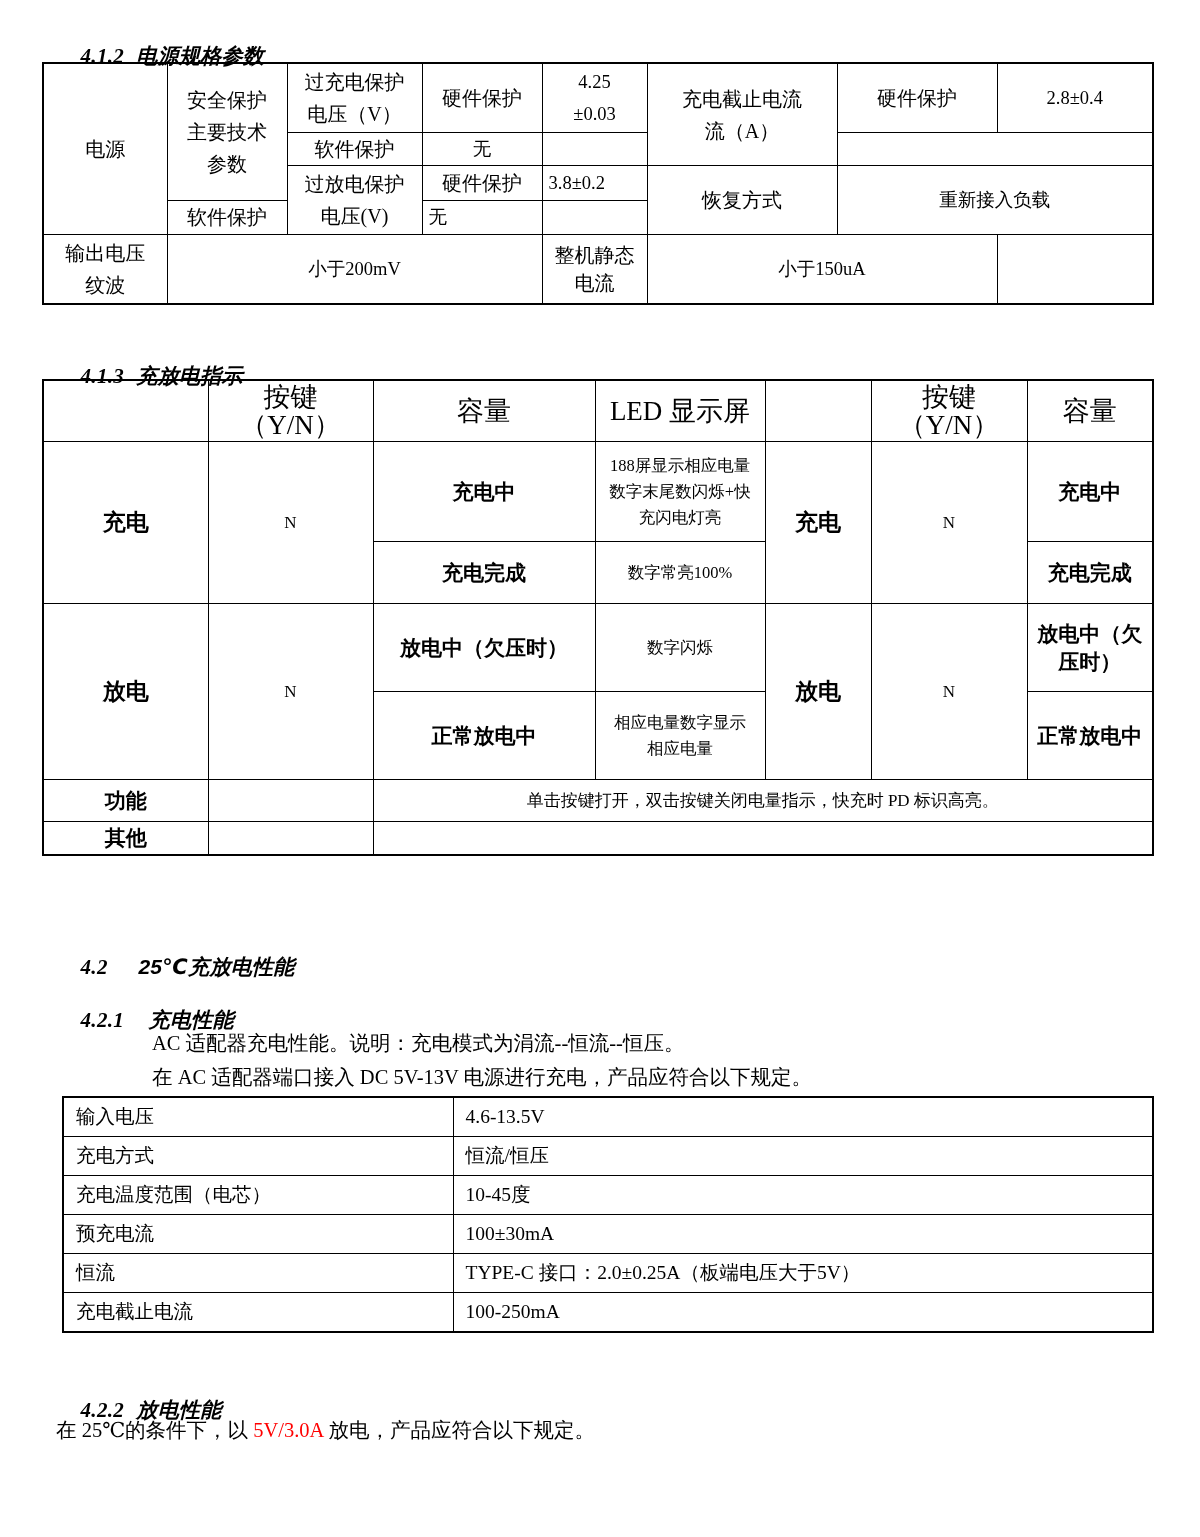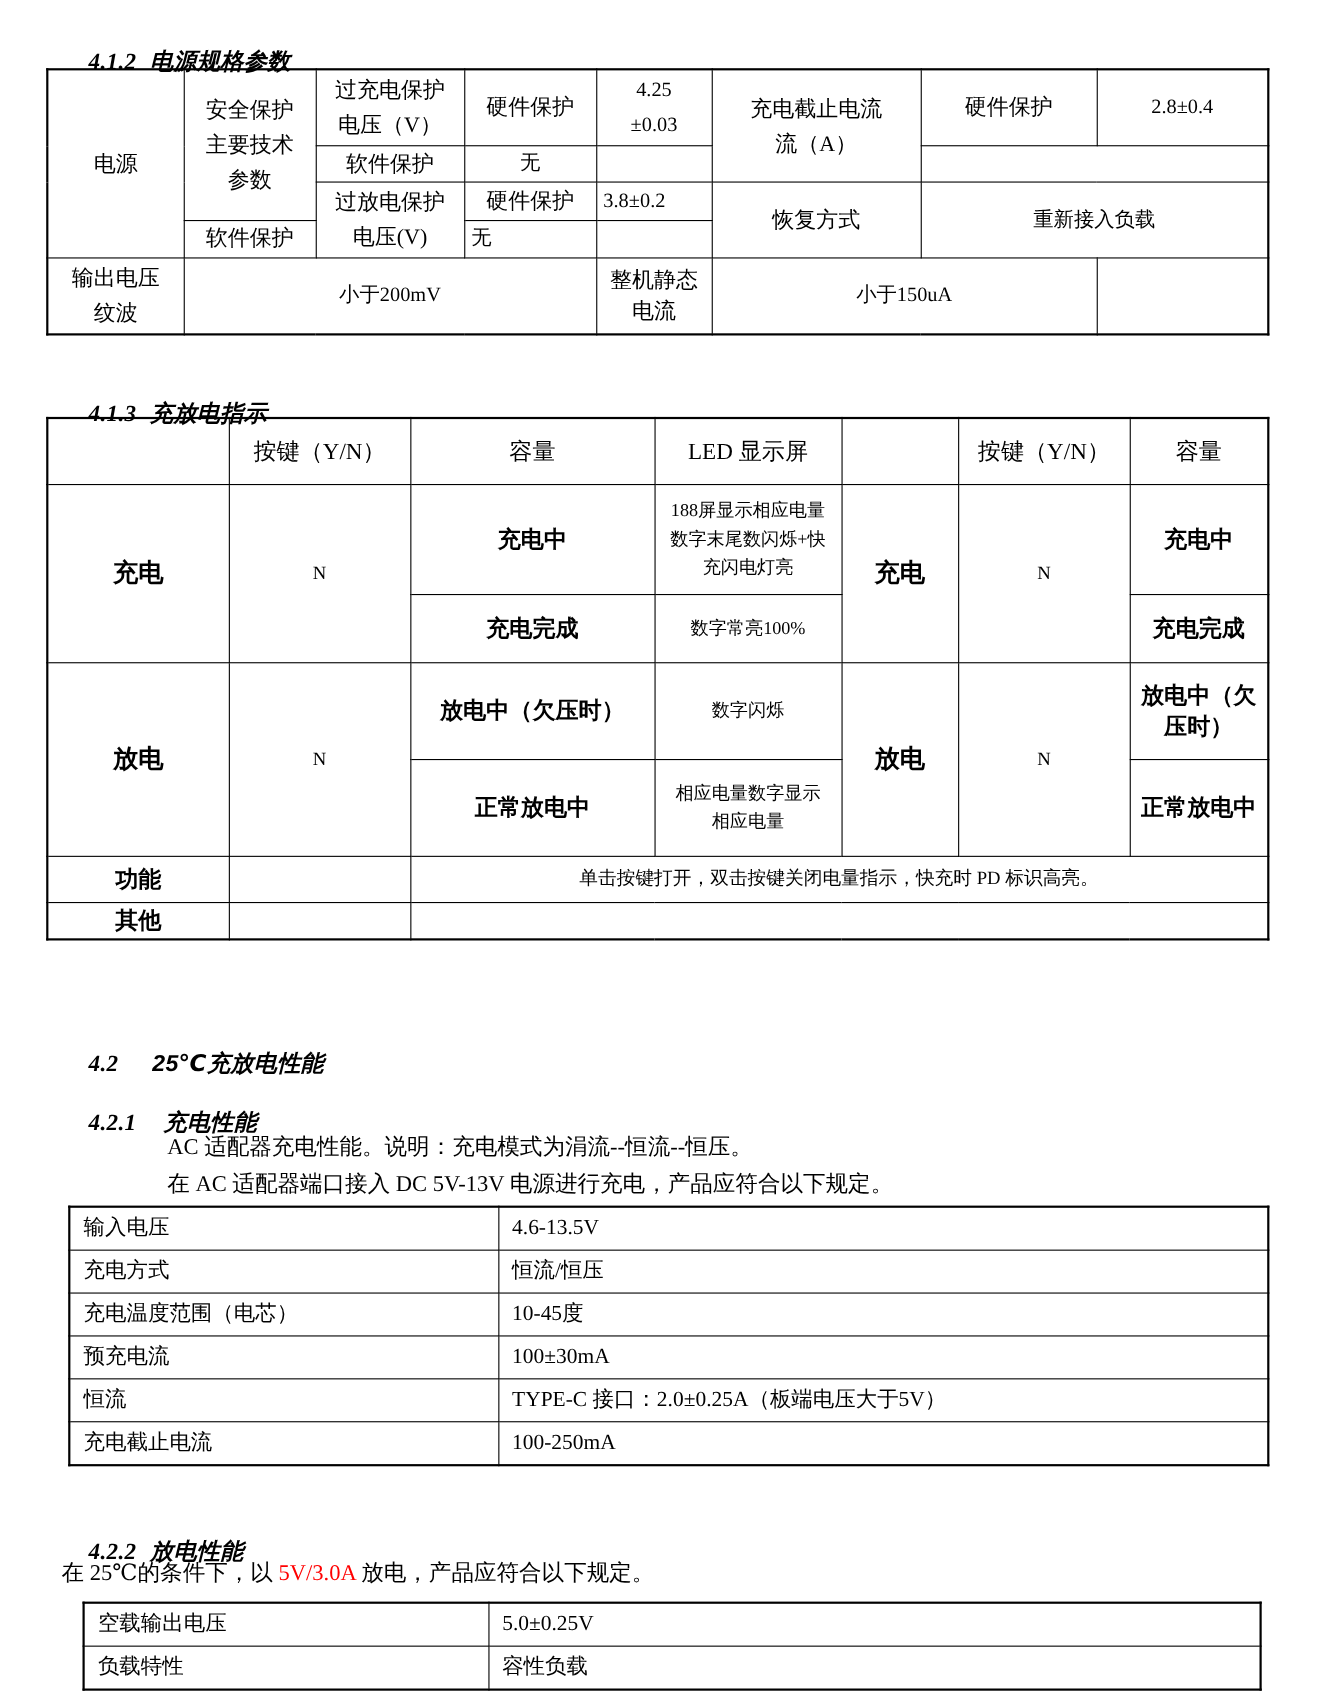--- a/index.html
+++ b/index.html
@@ -59,21 +59,21 @@
   }
 
   
   #tbl-power { position: absolute; left: 42px; top: 62px; width: 1110px; }
   #tbl-power td { font-size: 20px; }
   #tbl-power td.small { font-size: 18.5px; }
   #tbl-power td.tall { line-height: 32px; }
 
   
   #tbl-ind { position: absolute; left: 42px; top: 379px; width: 1110px; }
-  #tbl-ind td { font-size: 21px; }
+  #tbl-ind td { font-size: 27px; }
   #tbl-ind td.big { font-size: 23px; font-weight: bold; }
   #tbl-ind td.mid { font-size: 21px; font-weight: bold; }
   #tbl-ind td.tiny { font-size: 16.5px; line-height: 26px; font-weight: normal;}
   #tbl-ind td.n { font-size: 17px; }
   #tbl-ind td.func { font-size: 17px; text-align: center; }
 
   
   #tbl-charge { position: absolute; left: 62px; top: 1096px; width: 1090px; }
   #tbl-charge td { font-size: 19.5px; text-align: left; padding-left: 12px; height: 34px; }
 
@@ -280,30 +280,14 @@
       </tr>
     </tbody>
   </table>
 
   <div class="h3" style="position:absolute; left:56px; top:1372px;">
     <span class="num">4.2.2</span><span>  </span><span>放电性能</span>
   </div>
 
   <div class="para" style="position:absolute; left:56px; top:1413px;"><span>在 25℃的条件下，以 </span><span class="red">5V/3.0A</span><span> 放电，产品应符合以下规定。</span></div>
 
-  <table id="tbl-disch" class="outer-thick">
-    <colgroup>
-        <col style="width:368px">
-        <col style="width:702px">
-      </colgroup>
-    <tbody>
-      <tr>
-        <td>空载输出电压</td>
-        <td>5.0±0.25V</td>
-      </tr>
-      <tr>
-        <td>负载特性</td>
-        <td>容性负载</td>
-      </tr>
-    </tbody>
-  </table>
 
 </div>
 
 </body></html>

